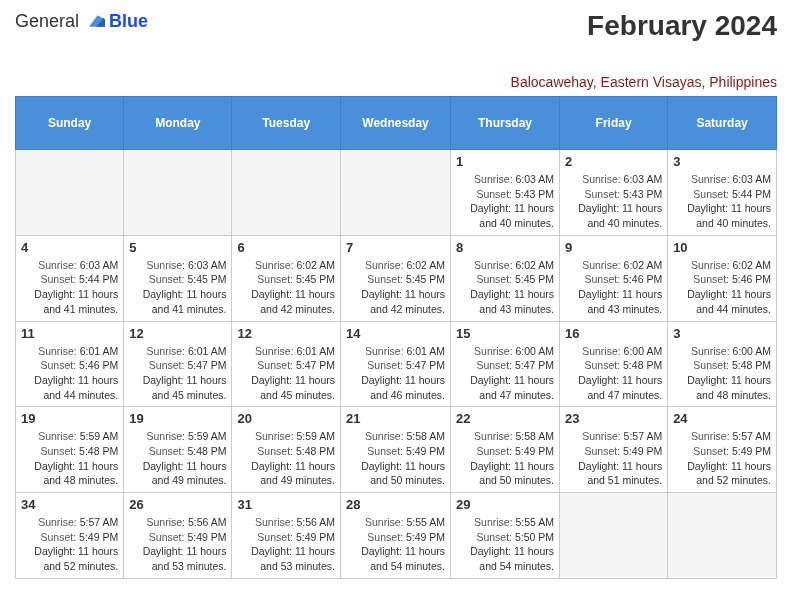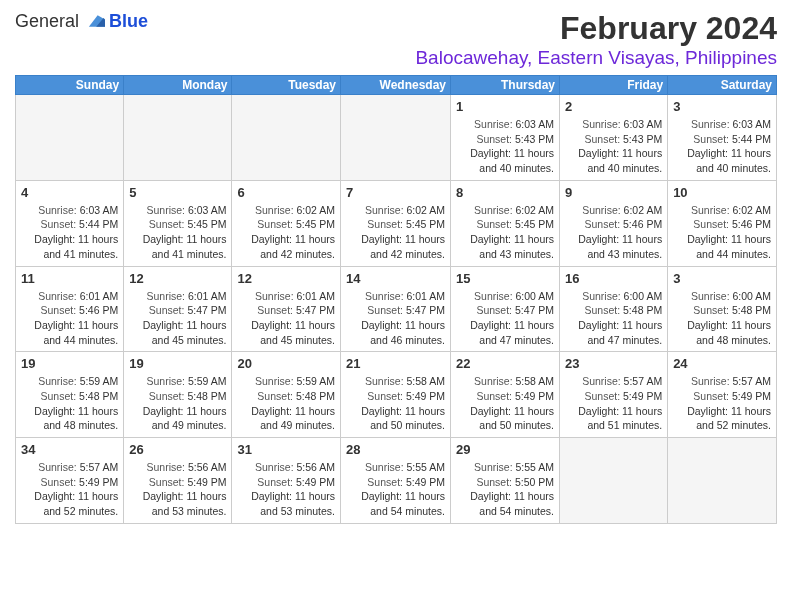--- a/index.html
+++ b/index.html
@@ -33,38 +33,39 @@
     }
     .logo-icon {
       width: 22px;
       height: 22px;
       margin-left: 2px;
     }
     .title-area {
       text-align: right;
     }
     .month-title {
-      font-size: 32px;
+      font-size: 28px;
       font-weight: bold;
       color: #333;
     }
     .location-title {
-      font-size: 19px;
-      color: #6d28d9;
+      font-size: 14px;
+      color: #7f1d1d;
+      margin-top: 32px;
     }
     table {
       width: 100%;
       border-collapse: collapse;
       font-size: 11px;
     }
     thead tr th {
       background-color: #4a90d9;
       color: #fff;
-      padding: 2px 4px;
-      text-align: right;
+      padding: 19px 4px;
+      text-align: center;
       font-size: 12px;
       border: 1px solid #3a80c9;
     }
     tbody tr td {
       border: 1px solid #ccc;
       vertical-align: top;
       padding: 4px 5px;
       height: 78px;
       width: 113px;
     }

